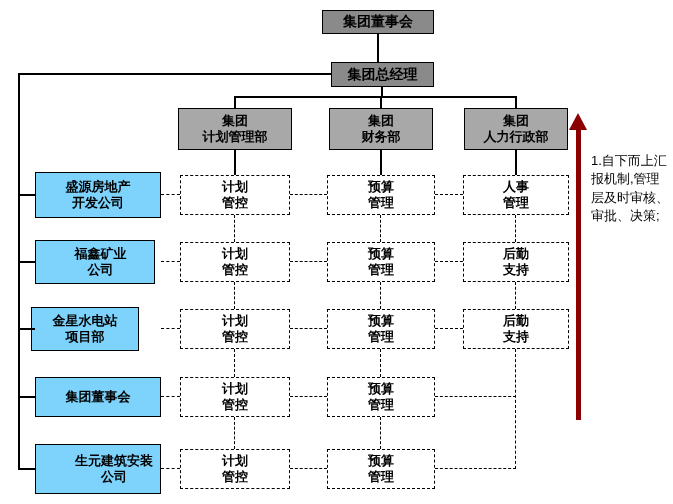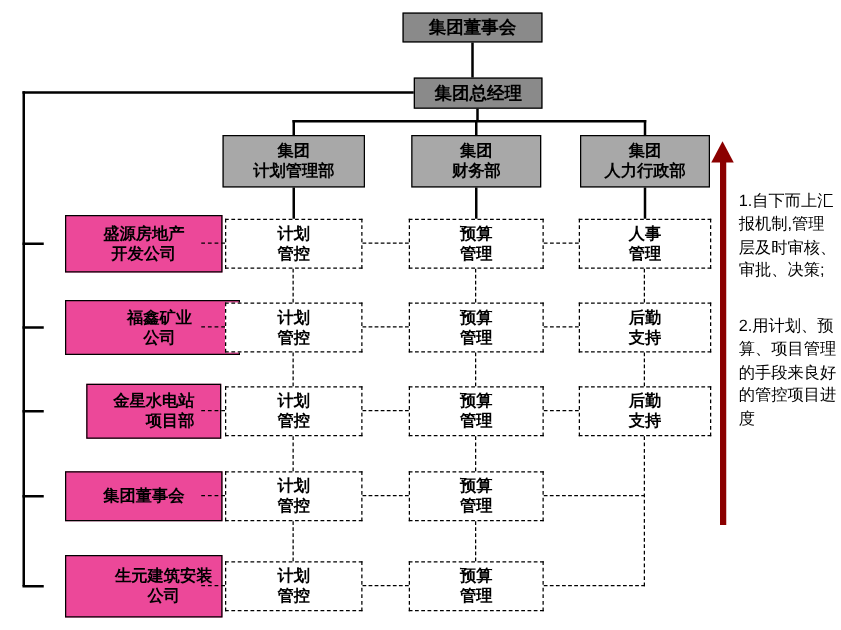--- a/index.html
+++ b/index.html
@@ -2,21 +2,21 @@
 <html><head>
 <meta charset="utf-8">
 <style>
   html,body{margin:0;padding:0;}
   body{font-family:"Liberation Sans","DejaVu Sans",sans-serif;background:#fff;}
   #stage{position:relative;width:673px;height:504px;background:#ffffff;overflow:hidden;}
   .box{position:absolute;box-sizing:border-box;border:1px solid #000;display:flex;align-items:center;justify-content:center;
        text-align:center;font-weight:bold;color:#000;white-space:pre-line;line-height:1.25;font-size:13px;}
   .dark{background:#8a8a8a;font-size:14px;}
   .mid{background:#a8a8a8;}
-  .light{background:#ec4899;margin-left:17px;}
+  .light{background:#7dd3fc;}
   .cell{background:#fff;border:1px dashed #000;}
   .hl{position:absolute;height:2px;background:#000;}
   .vl{position:absolute;width:2px;background:#000;}
   .dh{position:absolute;height:0;border-top:1px dashed #000;}
   .dv{position:absolute;width:0;border-left:1px dashed #000;}
   .arrow-shaft{position:absolute;background:#8b0000;}
   .arrow-head{position:absolute;width:0;height:0;border-left:9px solid transparent;border-right:9px solid transparent;border-bottom:17px solid #8b0000;}
   .note{position:absolute;left:591px;width:78px;font-size:13px;font-weight:normal;color:#000;line-height:1.42;word-break:break-all;}
 </style>
 </head>
@@ -29,23 +29,23 @@
 
   <div class="box mid" style="left:178px;top:108px;width:114px;height:42px;">集团
 计划管理部</div>
   <div class="box mid" style="left:329px;top:108px;width:104px;height:42px;">集团
 财务部</div>
   <div class="box mid" style="left:464px;top:108px;width:104px;height:42px;">集团
 人力行政部</div>
 
   <div class="box light" style="left:35px;top:172px;width:126px;height:46px;">盛源房地产
 开发公司</div>
-  <div class="box light" style="left:35px;top:240px;width:140px;height:44px;padding-left:11px;">福鑫矿业
+  <div class="box light" style="left:35px;top:240px;width:120px;height:44px;padding-left:11px;">福鑫矿业
 公司</div>
-  <div class="box light" style="left:52px;top:307px;width:108px;height:44px;text-align:right;">金星水电站
+  <div class="box light" style="left:31px;top:307px;width:108px;height:44px;">金星水电站
 项目部</div>
   <div class="box light" style="left:35px;top:377px;width:126px;height:40px;">集团董事会</div>
   <div class="box light" style="left:35px;top:444px;width:126px;height:50px;padding-left:32px;">生元建筑安装
 公司</div>
 
   <div class="box cell" style="left:180px;top:175px;width:110px;height:40px;">计划
 管控</div>
   <div class="box cell" style="left:327px;top:175px;width:108px;height:40px;">预算
 管理</div>
   <div class="box cell" style="left:463px;top:175px;width:106px;height:40px;">人事
@@ -117,15 +117,14 @@
   <div class="dv" style="left:380px;top:349px;height:28px;"></div>
   <div class="dv" style="left:380px;top:417px;height:32px;"></div>
   <div class="dv" style="left:515px;top:215px;height:27px;"></div>
   <div class="dv" style="left:515px;top:282px;height:27px;"></div>
   <div class="dv" style="left:515px;top:349px;height:120px;"></div>
 
   <div class="arrow-head" style="left:569px;top:113px;"></div>
   <div class="arrow-shaft" style="left:576px;top:129px;width:5px;height:291px;"></div>
 
   <div class="note" style="top:152px;">1.自下而上汇报机制,管理层及时审核、审批、决策;</div>
-  <div class="note" style="top:252px;">2.用计划、预算、项目管理的手段来良好的管控项目进度</div>
 
 </div>
 
 </body></html>

